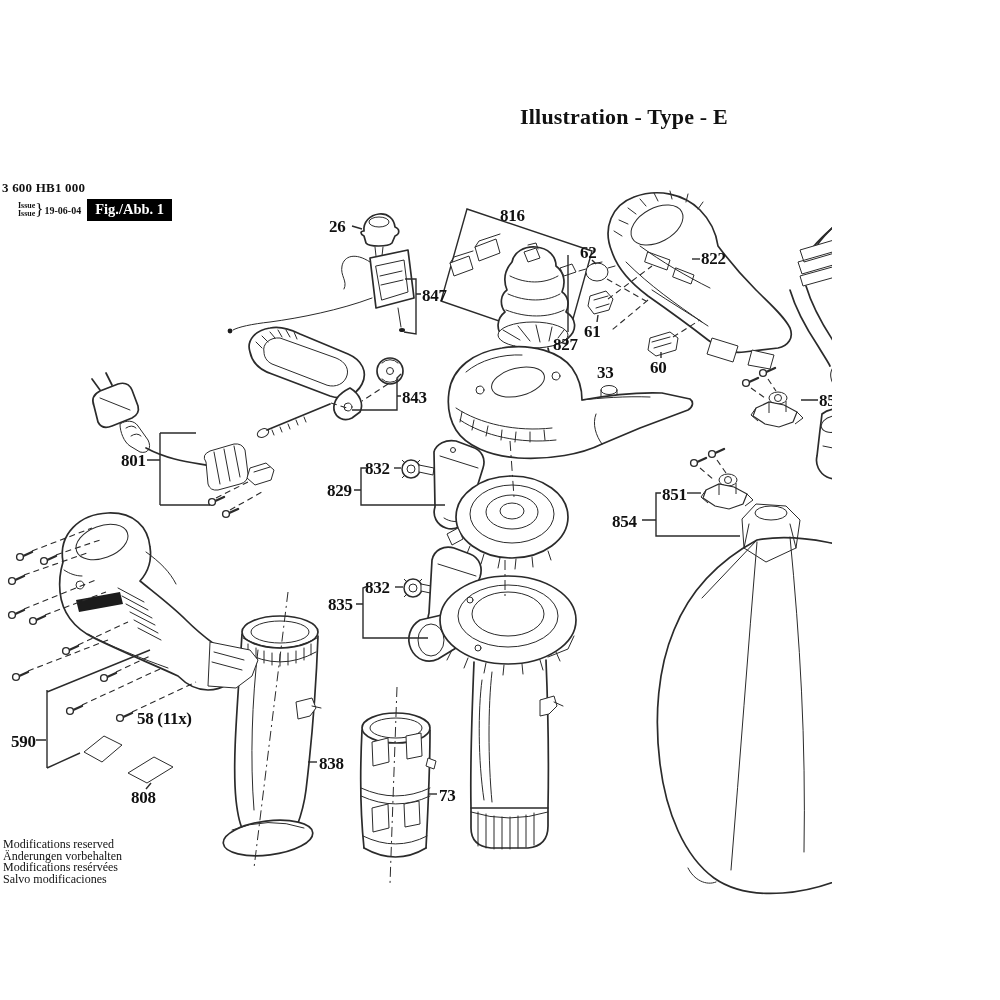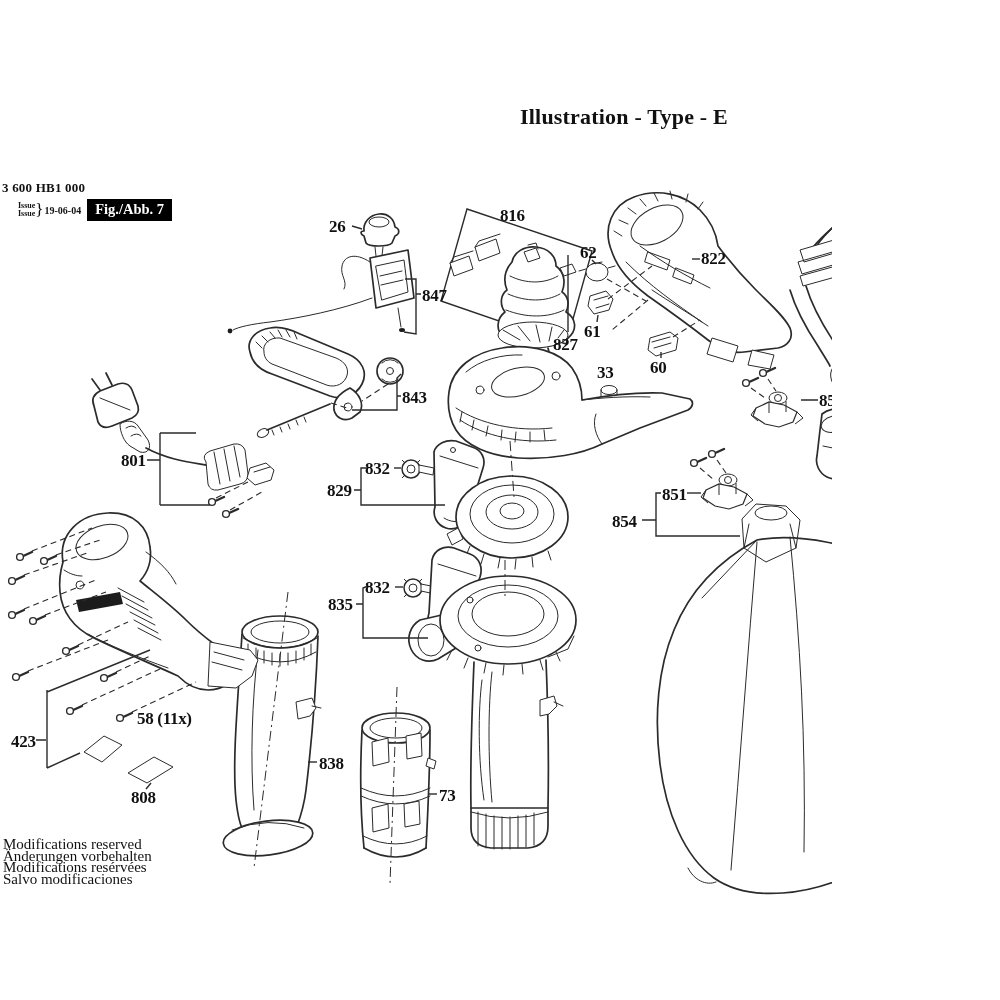--- a/index.html
+++ b/index.html
@@ -7,21 +7,21 @@
         font-family:Liberation Serif, serif;color:#111;}
   #art{position:absolute;left:0;top:0;}
   .lbl{position:absolute;font-weight:bold;font-size:17px;line-height:1;color:#111;white-space:nowrap;letter-spacing:-0.3px;}
   #title{position:absolute;left:520px;top:104px;font-size:22px;font-weight:bold;letter-spacing:0.2px;}
   #typeno{position:absolute;left:2px;top:180px;font-size:13px;font-weight:bold;letter-spacing:0.2px;}
   #issueblock{position:absolute;left:18px;top:199px;display:flex;align-items:center;text-align:right;}
   #issuewords{font-size:8px;line-height:8px;font-weight:bold;}
   #brace{font-size:17px;font-weight:normal;margin:0 1px 0 0;}
   #issuedate{font-size:10px;font-weight:bold;margin-right:6px;}
   #figbox{background:#000;color:#fff;font-size:14.5px;font-weight:bold;padding:2px 8px 3px 8px;}
-  #footer{position:absolute;left:3px;top:839px;font-size:15px;line-height:11.5px;}
+  #footer{position:absolute;left:3px;top:839px;font-size:12px;line-height:11.5px;}
 </style>
 </head>
 <body>
 
 <div id="page">
 
 <svg id="art" width="1000" height="1000" viewBox="0 0 1000 1000">
   <defs>
     <g id="screw">
       <line x1="1" y1="0" x2="12" y2="-5" stroke="#2b2b2b" stroke-width="2.4" stroke-linecap="round"></line>
@@ -320,21 +320,21 @@
 
 <div id="typeno">3 600 HB1 000</div>
 
 <div id="issueblock">
   <div id="issuewords">
     <div>Issue</div>
     <div>Issue</div>
   </div>
   <span id="brace">}</span>
   <span id="issuedate">19-06-04</span>
-  <span id="figbox">Fig./Abb. 7</span>
+  <span id="figbox">Fig./Abb. 1</span>
 </div>
 
 <div class="lbl" style="left:329px;top:218px">26</div>
 <div class="lbl" style="left:500px;top:207px">816</div>
 <div class="lbl" style="left:701px;top:250px">822</div>
 <div class="lbl" style="left:944px;top:308px">57</div>
 <div class="lbl" style="left:422px;top:287px">847</div>
 <div class="lbl" style="left:580px;top:244px">62</div>
 <div class="lbl" style="left:584px;top:323px">61</div>
 <div class="lbl" style="left:650px;top:359px">60</div>
@@ -343,21 +343,21 @@
 <div class="lbl" style="left:402px;top:389px">843</div>
 <div class="lbl" style="left:121px;top:452px">801</div>
 <div class="lbl" style="left:819px;top:392px">851</div>
 <div class="lbl" style="left:860px;top:403px">470</div>
 <div class="lbl" style="left:365px;top:460px">832</div>
 <div class="lbl" style="left:327px;top:482px">829</div>
 <div class="lbl" style="left:662px;top:486px">851</div>
 <div class="lbl" style="left:612px;top:513px">854</div>
 <div class="lbl" style="left:365px;top:579px">832</div>
 <div class="lbl" style="left:328px;top:596px">835</div>
-<div class="lbl" style="left:11px;top:733px">423</div>
+<div class="lbl" style="left:11px;top:733px">590</div>
 <div class="lbl" style="left:137px;top:710px">58 (11x)</div>
 <div class="lbl" style="left:131px;top:789px">808</div>
 <div class="lbl" style="left:319px;top:755px">838</div>
 <div class="lbl" style="left:439px;top:787px">73</div>
 
 <div id="footer">
   <div>Modifications reserved</div>
   <div>Änderungen vorbehalten</div>
   <div>Modifications resérvées</div>
   <div>Salvo modificaciones</div>

